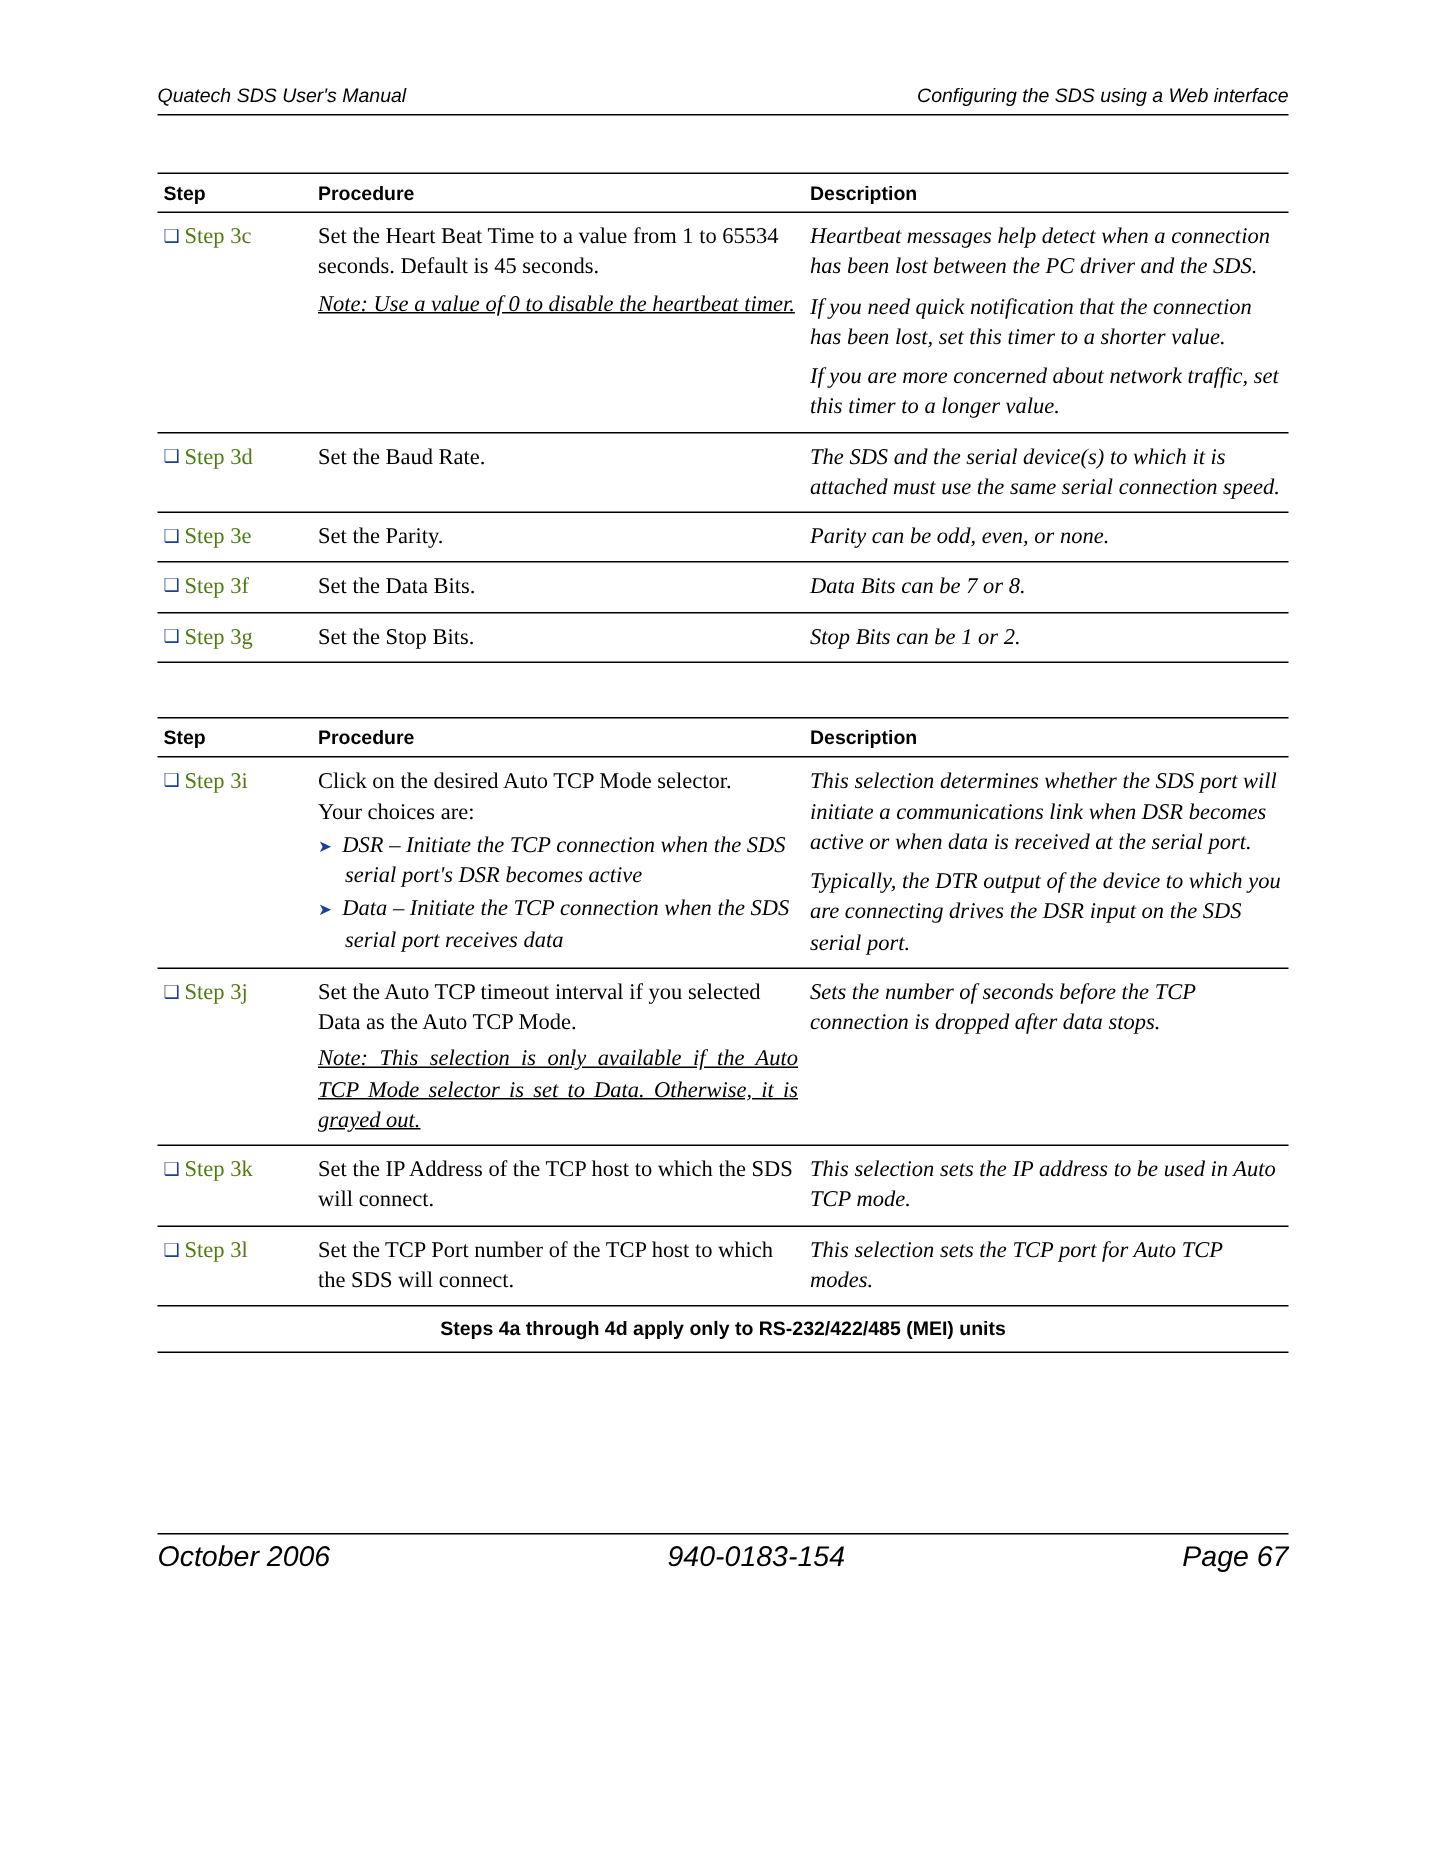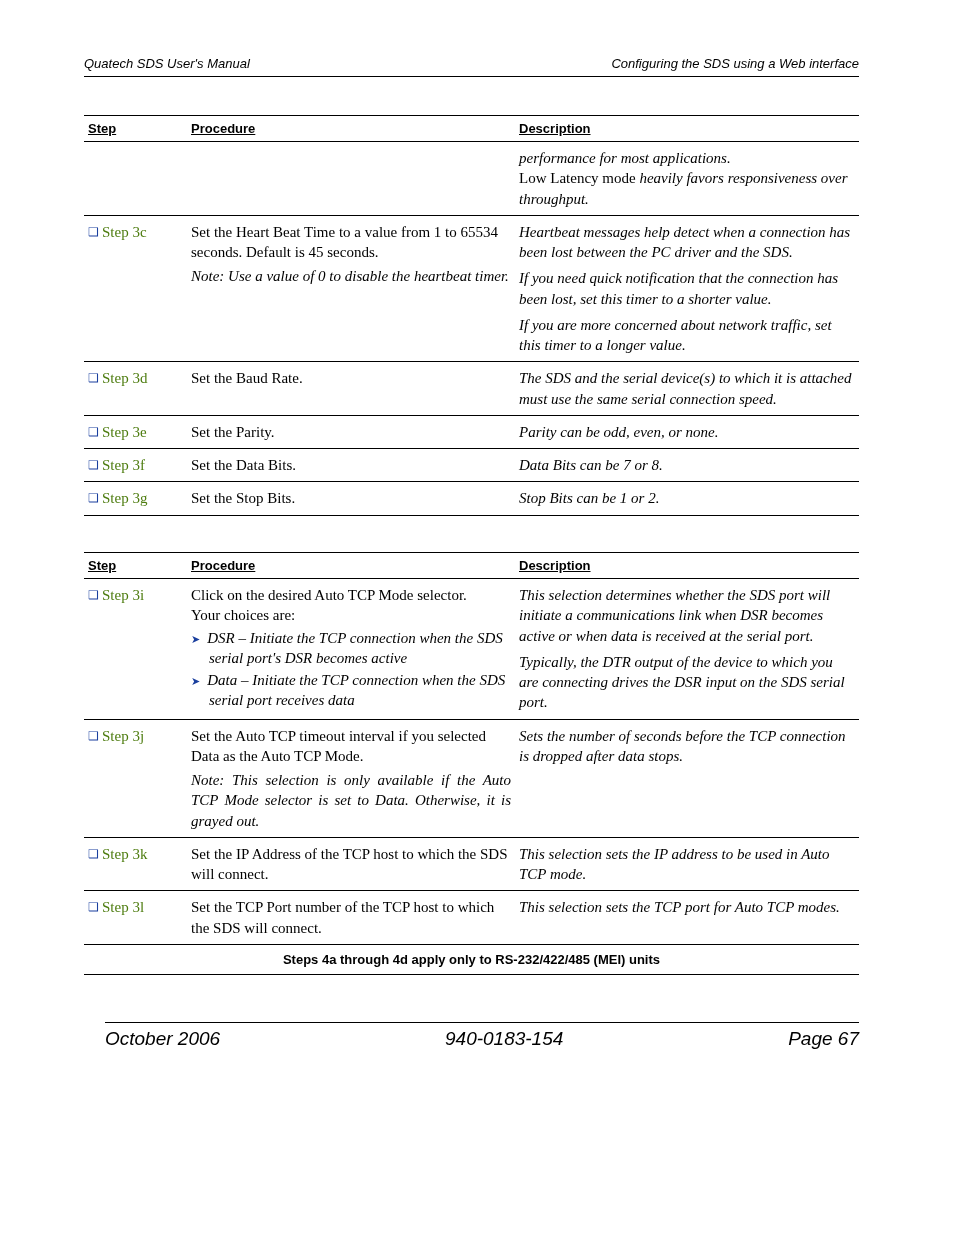--- a/index.html
+++ b/index.html
@@ -5,21 +5,21 @@
   body {
     margin: 0;
     background: #fff;
     font-family: "Century Schoolbook", "New Century Schoolbook", Georgia, serif;
     color: #000;
   }
   .page {
     width: 954px;
     height: 1097px;
     box-sizing: border-box;
-    padding: 55px 95px 45px 84px;
+    padding: 55px 95px 45px 105px;
     position: relative;
     font-size: 15px;
     line-height: 1.35;
   }
   .hdr {
     display: flex;
     justify-content: space-between;
     font-family: Arial, Helvetica, sans-serif;
     font-style: italic;
     font-size: 13px;
@@ -33,42 +33,41 @@
     font-size: 15px;
   }
   table.proc thead th {
     font-family: Arial, Helvetica, sans-serif;
     font-weight: bold;
     font-size: 13px;
     text-align: left;
     border-top: 1px solid #000;
     border-bottom: 1px solid #000;
     padding: 4px 4px;
-    text-decoration: underline;
   }
   table.proc td {
     vertical-align: top;
     padding: 6px 4px 6px 4px;
     border-bottom: 1px solid #000;
   }
   table.proc tr.noborder td { border-bottom: none; }
   .step-col { width: 95px; white-space: nowrap; }
   .proc-col { width: 320px; padding-right: 14px;}
   .desc-col { width: auto; font-style: italic; }
   .desc-col .upright { font-style: normal; }
   .step-link { color: #4d7c0f; }
   .chk {
     font-family: Arial, sans-serif;
     color: #1a3f9e;
     display:inline-block;
     width:14px;
     font-size:12px;
     vertical-align:1px;
   }
-  .note { font-style: italic; }
+  .note { font-style: italic; text-decoration: underline; }
   .sublist { margin: 2px 0 0 0; padding-left: 18px; list-style: none; }
   .sublist li::before {
     content: "\27A4";
     color: #1a3f9e;
     font-size: 11px;
     margin-left: -18px;
     margin-right: 7px;
     font-style: normal;
   }
   .sublist li { font-style: italic; margin-bottom: 2px; }
@@ -105,28 +104,20 @@
 
   <table class="proc">
     <thead>
       <tr>
         <th class="step-col">Step</th>
         <th class="proc-col">Procedure</th>
         <th>Description</th>
       </tr>
     </thead>
     <tbody>
-      <tr>
-        <td class="step-col"></td>
-        <td class="proc-col"></td>
-        <td class="desc-col">
-          <span>performance for most applications.</span><br>
-          <span class="upright">Low Latency mode </span><span>heavily favors responsiveness over throughput.</span>
-        </td>
-      </tr>
 
       <tr>
         <td class="step-col"><span class="chk">❑</span><span class="step-link">Step 3c</span></td>
         <td class="proc-col">
           <span>Set the Heart Beat Time to a value from 1 to 65534 seconds. Default is 45 seconds.</span>
           <div style="height:4px"></div>
           <span class="note">Note: Use a value of 0 to disable the heartbeat timer.</span>
         </td>
         <td class="desc-col">
           <span>Heartbeat messages help detect when a connection has been lost between the PC driver and the SDS.</span>

